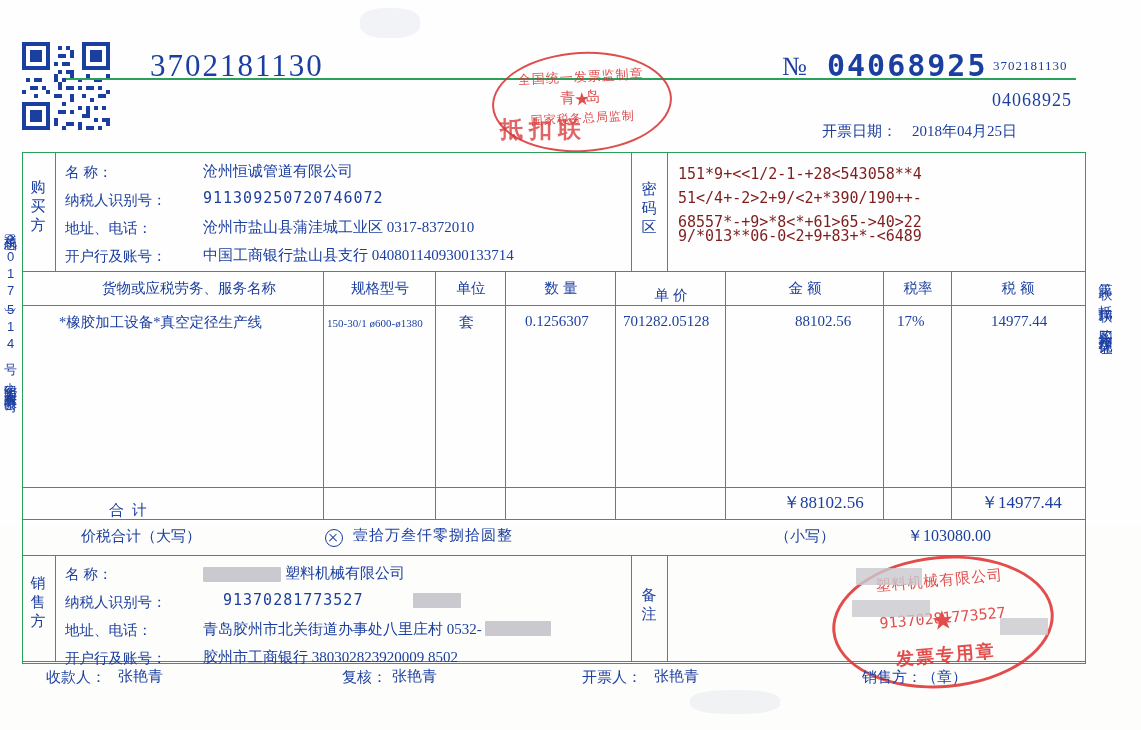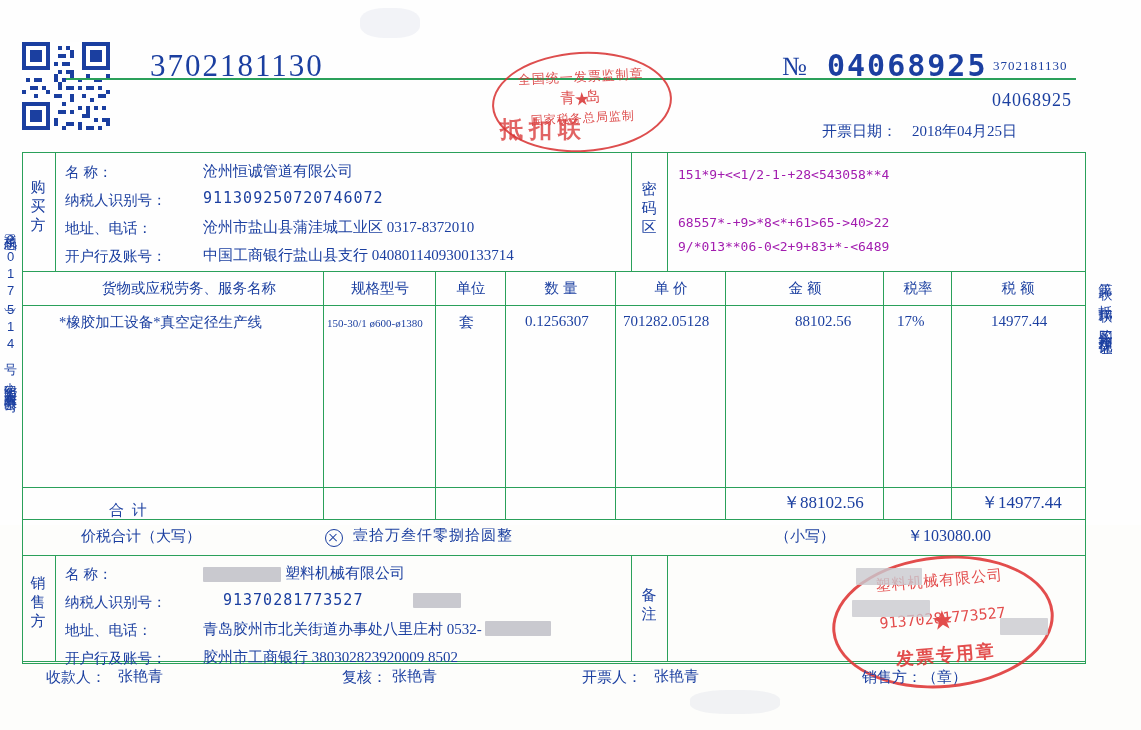--- a/index.html
+++ b/index.html
@@ -94,21 +94,21 @@
     position:absolute;color:#1b3fa0;font-size:14.5px;
   }
   .vert-label{
     position:absolute;color:#1b3fa0;font-size:15px;width:22px;
     text-align:center;line-height:19px;
   }
   .lbl{color:#1b3fa0;font-size:14.5px;}
   .val{color:#1b3fa0;font-size:15px;font-family:"Liberation Serif",serif;}
   .mono{font-family:"DejaVu Sans Mono","Liberation Mono",monospace;}
   .cipher{
-    position:absolute;color:#a21caf;font-size:13px;line-height:23px;
+    position:absolute;color:#7f1d1d;font-size:15px;line-height:23px;
     font-family:"DejaVu Sans Mono","Liberation Mono",monospace;
     letter-spacing:0px;white-space:pre;
   }
   .colhead{
     position:absolute;color:#1b3fa0;font-size:14.5px;text-align:center;
   }
   .side-text{
     position:absolute;color:#1b3fa0;font-size:13px;
     writing-mode:vertical-rl;text-orientation:upright;
     letter-spacing:2px;line-height:16px;
@@ -296,28 +296,29 @@
     <div class="cell val mono" style="left:180px;top:36px;letter-spacing:1px;">911309250720746072</div>
 
     <div class="cell lbl" style="left:42px;top:66px;">地址、电话：</div>
     <div class="cell val" style="left:180px;top:65px;">沧州市盐山县蒲洼城工业区  0317-8372010</div>
 
     <div class="cell lbl" style="left:42px;top:94px;">开户行及账号：</div>
     <div class="cell val" style="left:180px;top:93px;">中国工商银行盐山县支行  0408011409300133714</div>
 
     <div class="vert-label" style="left:615px;top:26px;">密码区</div>
     <div class="cipher" style="left:655px;top:10px;">151*9+&lt;&lt;1/2-1-+28&lt;543058**4</div>
+    <div class="cipher" style="left:655px;top:34px;">51&lt;/4+-2&gt;2+9/&lt;2+*390/190++-</div>
     <div class="cipher" style="left:655px;top:58px;">68557*-+9&gt;*8&lt;*+61&gt;65-&gt;40&gt;22</div>
-    <div class="cipher" style="left:655px;top:82px;">9/*013**06-0&lt;2+9+83+*-&lt;6489</div>
+    <div class="cipher" style="left:655px;top:72px;">9/*013**06-0&lt;2+9+83+*-&lt;6489</div>
 
     <div class="colhead" style="left:34px;top:126px;width:264px;">货物或应税劳务、服务名称</div>
     <div class="colhead" style="left:302px;top:126px;width:110px;">规格型号</div>
     <div class="colhead" style="left:414px;top:126px;width:68px;">单位</div>
     <div class="colhead" style="left:484px;top:126px;width:108px;">数  量</div>
-    <div class="colhead" style="left:594px;top:126px;width:108px;">单  价</div>
+    <div class="colhead" style="left:594px;top:133px;width:108px;">单  价</div>
     <div class="colhead" style="left:704px;top:126px;width:156px;">金        额</div>
     <div class="colhead" style="left:862px;top:126px;width:66px;">税率</div>
     <div class="colhead" style="left:930px;top:126px;width:130px;">税        额</div>
 
     <div class="cell val" style="left:36px;top:160px;font-size:14.5px;">*橡胶加工设备*真空定径生产线</div>
     <div class="cell val" style="left:304px;top:164px;font-size:11px;">150-30/1 ø600-ø1380</div>
     <div class="cell val" style="left:436px;top:160px;">套</div>
     <div class="cell val" style="left:502px;top:160px;">0.1256307</div>
     <div class="cell val" style="left:600px;top:160px;">701282.05128</div>
     <div class="cell val" style="left:772px;top:160px;">88102.56</div>

